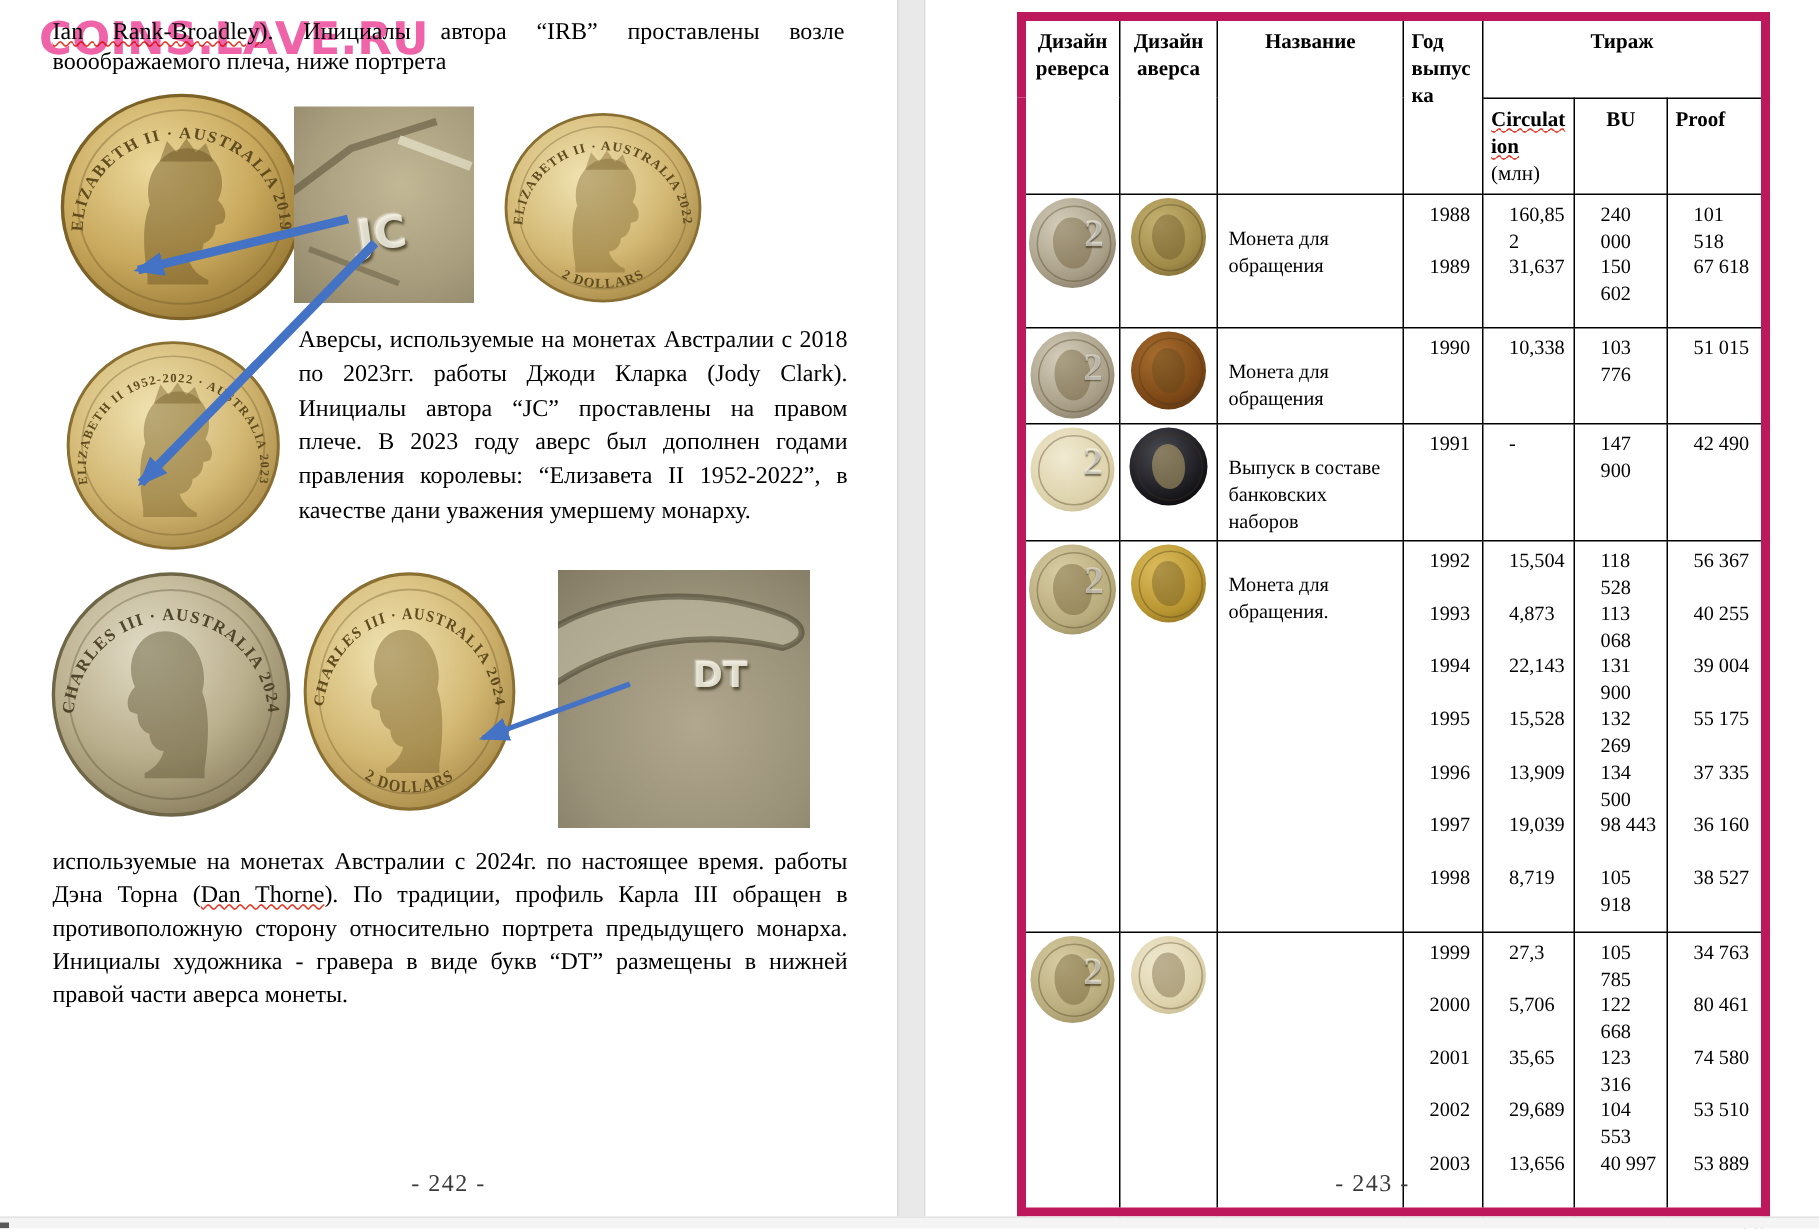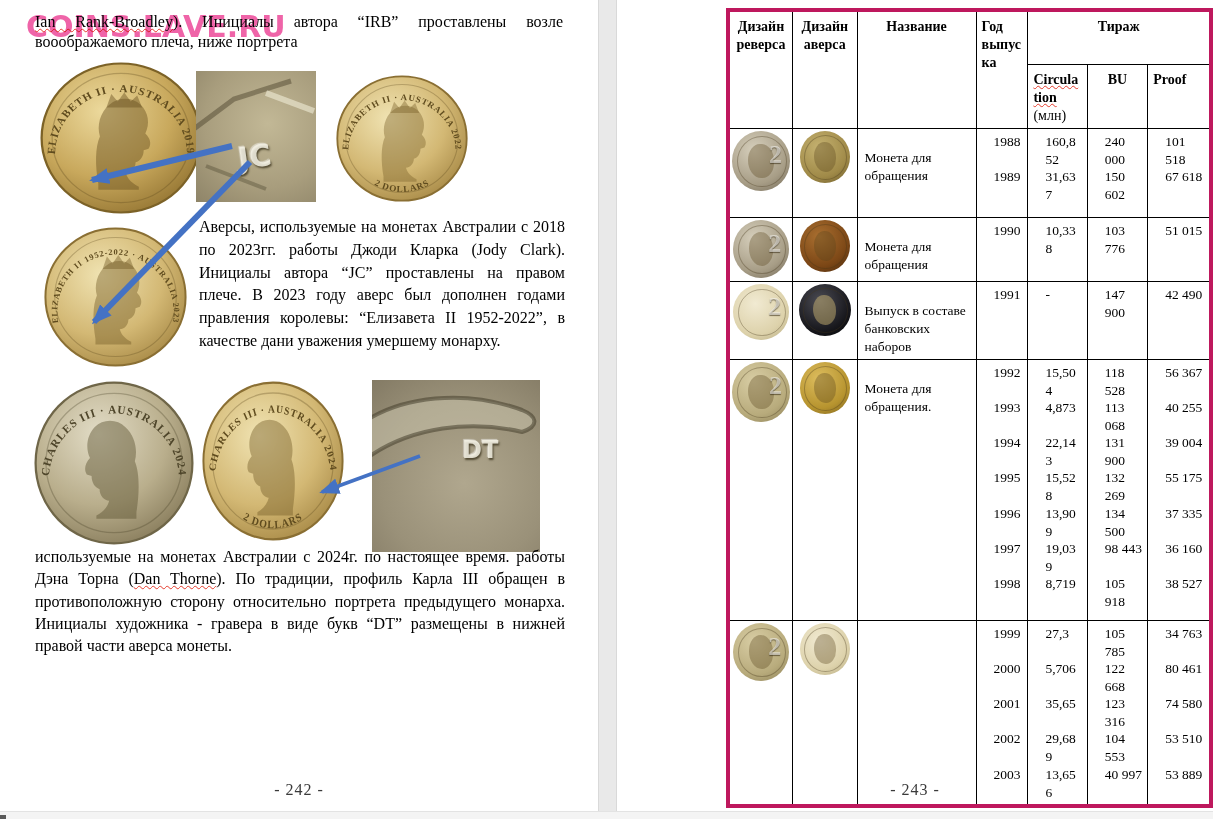--- a/index.html
+++ b/index.html
@@ -16,21 +16,21 @@
   
   .watermark{position:absolute;left:26px;top:9px;font-family:"DejaVu Sans","Liberation Sans",sans-serif;
              font-weight:bold;font-size:30px;letter-spacing:0px;color:#ec4899;opacity:.85;
              mix-blend-mode:multiply;z-index:60;white-space:nowrap;}
 
   
   .para{position:absolute;text-align:justify;font-size:16px;margin:0;}
   .para-top{left:35px;top:12px;width:528px;line-height:20px;}
   .para-mid{left:199px;top:216px;width:366px;line-height:22.8px;}
   .caption{position:absolute;left:35px;top:549px;width:516px;text-align:right;font-size:16px;}
-  .para-bottom{left:35px;top:546px;width:530px;line-height:22.3px;}
+  .para-bottom{left:35px;top:564px;width:530px;line-height:22.3px;}
   .spell{text-decoration:underline;text-decoration-style:wavy;text-decoration-color:#e53b2c;text-decoration-thickness:1px;}
   .footer{position:absolute;font-size:16px;color:#3a3a3a;letter-spacing:1px;}
   .f-left{left:0;top:781px;width:598px;text-align:center;}
   .f-right{left:0;top:781px;width:596px;text-align:center;}
   .footnote{position:absolute;left:545px;top:813px;font-size:12px;color:#333;}
 
   
   .coin{position:absolute;}
   .coin-legend{font-family:"Liberation Serif",serif;font-weight:bold;letter-spacing:.6px;}
   .closeup{position:absolute;overflow:hidden;}
@@ -44,21 +44,21 @@
   .initials-dt{left:90px;top:56px;font-size:24px;}
   .ridge{position:absolute;left:0;top:0;}
 
   .arrows{position:absolute;left:0;top:0;z-index:50;pointer-events:none;}
 
   
   .mint-table{position:absolute;left:61px;top:8px;border-collapse:collapse;table-layout:fixed;
       font-size:13.5px;line-height:18px;}
   .mint-table th,.mint-table td{border:1px solid #000;vertical-align:top;padding:3px 5px;
       overflow-wrap:anywhere;overflow:hidden;}
-  .mint-table{border:4px solid #be185d;margin-left:48px;}
+  .mint-table{border:6px solid #be185d;}
   .mint-table th{font-weight:bold;font-size:14px;text-align:center;padding-top:6px;}
   th.sub-circ{text-align:left;}
   th.sub-proof{text-align:left;}
   .unit{font-weight:normal;}
   td.num{padding-left:17px;padding-top:4px;}
   .ln{height:35.3px;}
   td.namec{padding-left:7px;padding-top:20px;}
   td.coinc{text-align:center;padding:2px;overflow:visible;}
 
   

